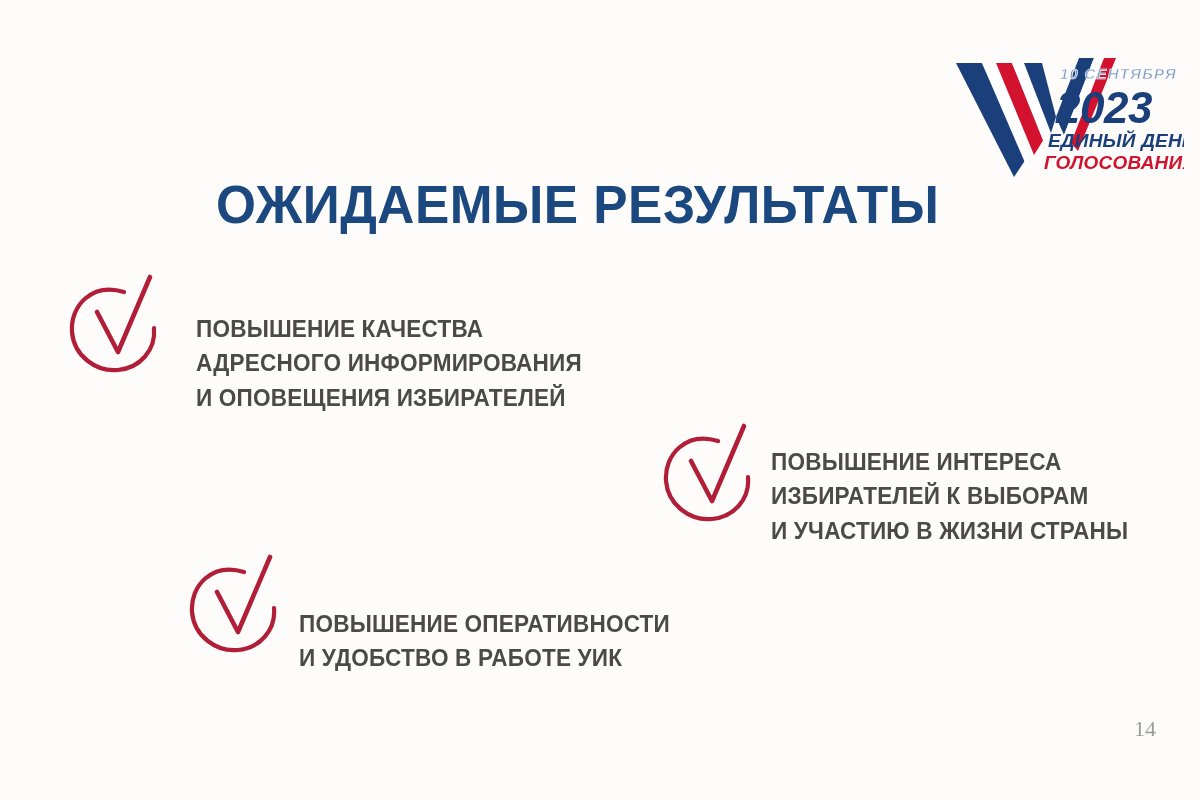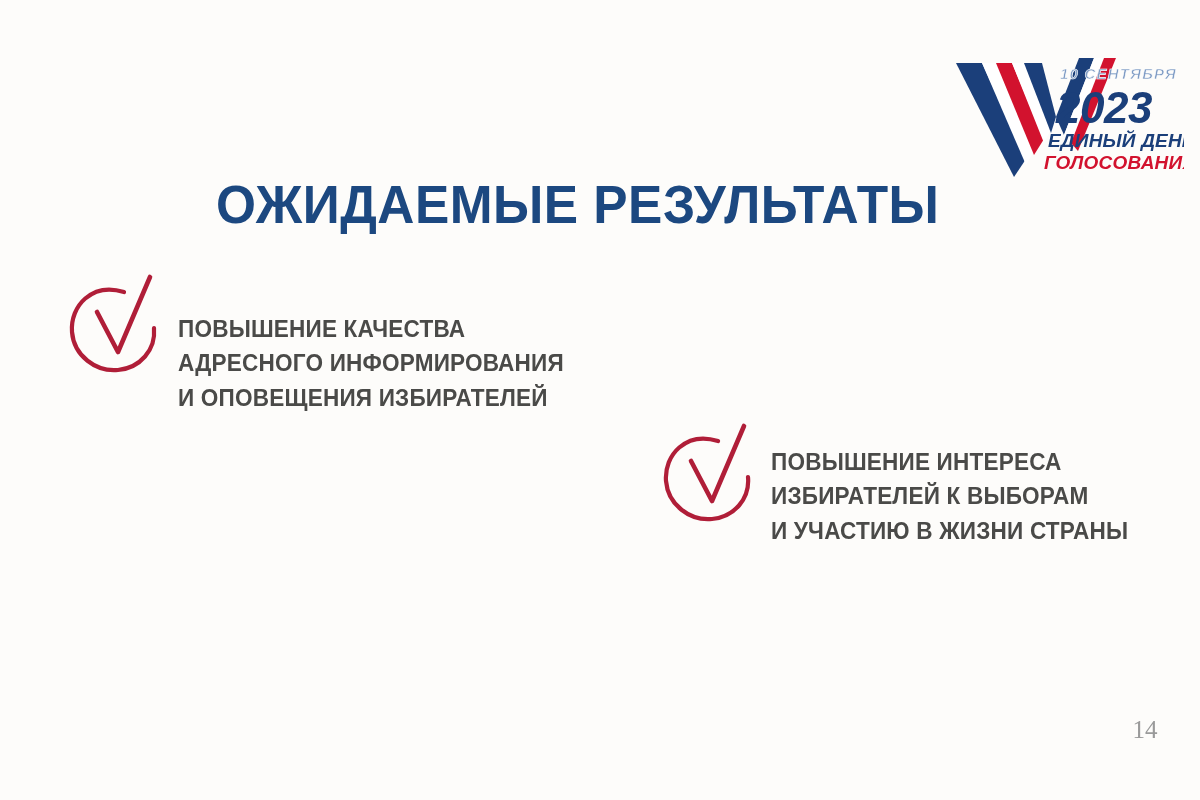--- a/index.html
+++ b/index.html
@@ -64,39 +64,39 @@
     font-weight: bold;
     color: #4a4a48;
     line-height: 1.46;
     letter-spacing: 0.2px;
     white-space: nowrap;
     transform: scaleX(0.96);
     transform-origin: left top;
   }
 
   
-  #bullet-1 { top: 272px; left: 62px; }
+  #bullet-1 { top: 272px; left: 62px; gap: 18px; }
   #bullet-1 .bullet-text { margin-top: 40px; margin-left: 12px; }
 
   
   #bullet-2 { top: 402px; left: 656px; align-items: center; }
   #bullet-2 .bullet-text { margin-top: 43px; margin-left: 11px; }
 
   
   #bullet-3 { top: 552px; left: 182px; }
   #bullet-3 .bullet-text { margin-top: 55px; margin-left: 13px; }
 
   
   #page-number {
     position: absolute;
     top: 716px;
     left: 1125px;
     width: 40px;
     text-align: center;
-    font-size: 25px;
+    font-size: 22px;
     color: #9a9a9a;
     font-family: "Liberation Serif", serif;
   }
 </style>
 </head>
 <body>
 
 <div id="slide">
 
   <div id="logo">
@@ -154,16 +154,28 @@
         <path d="M35 40 L56 80 L88 5" fill="none" stroke="#b01e38" stroke-width="4.6" stroke-linecap="round" stroke-linejoin="round"></path>
       </svg>
     </span>
     <div class="bullet-text">
       <div>ПОВЫШЕНИЕ ИНТЕРЕСА</div>
       <div>ИЗБИРАТЕЛЕЙ К ВЫБОРАМ</div>
       <div>И УЧАСТИЮ В ЖИЗНИ СТРАНЫ</div>
     </div>
   </div>
 
+  <div class="bullet" id="bullet-3">
+    <span class="check-icon">
+      <svg viewBox="0 0 104 108" xmlns="http://www.w3.org/2000/svg">
+        <path d="M62 20 C30 10, 8 34, 10 60 C12 84, 34 100, 56 98 C78 96, 94 78, 92 56" fill="none" stroke="#b01e38" stroke-width="4.2" stroke-linecap="round"></path>
+        <path d="M35 40 L56 80 L88 5" fill="none" stroke="#b01e38" stroke-width="4.6" stroke-linecap="round" stroke-linejoin="round"></path>
+      </svg>
+    </span>
+    <div class="bullet-text">
+      <div>ПОВЫШЕНИЕ ОПЕРАТИВНОСТИ</div>
+      <div>И УДОБСТВО В РАБОТЕ УИК</div>
+    </div>
+  </div>
 
   <div id="page-number">14</div>
 
 </div>
 
 </body></html>

